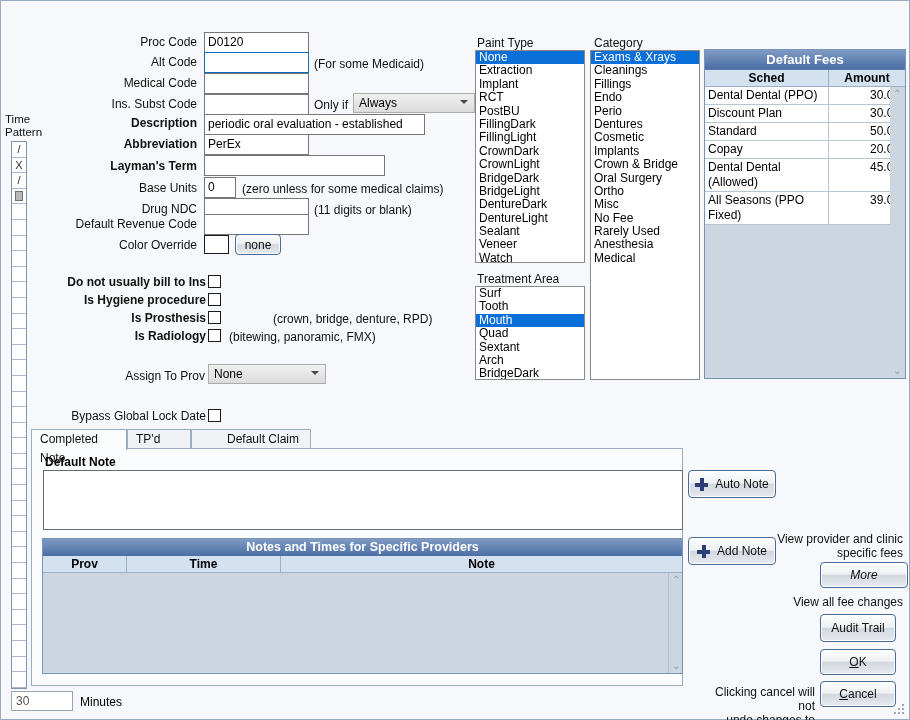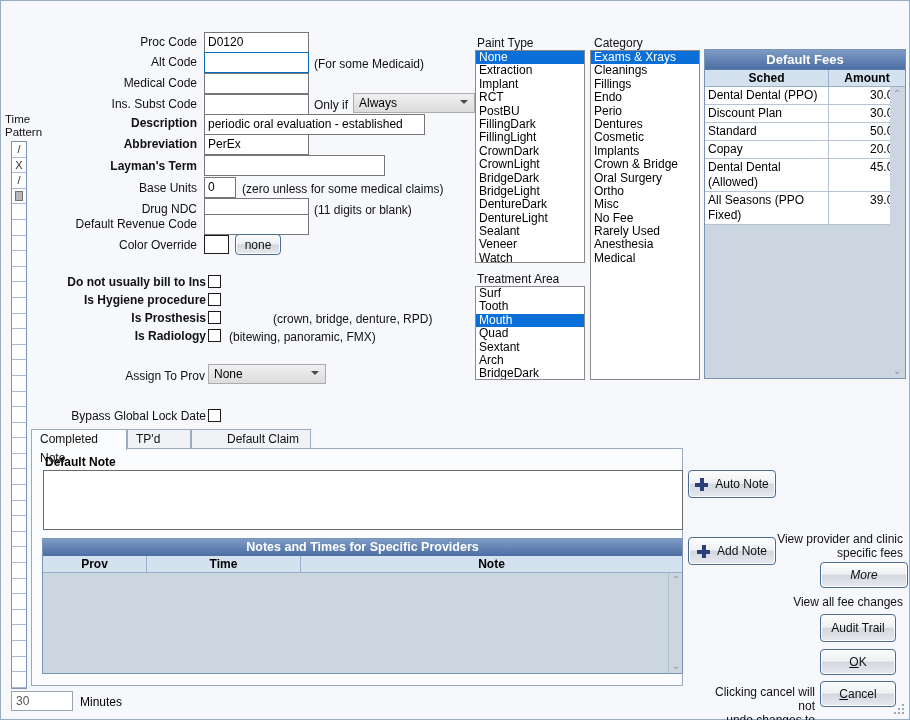--- a/index.html
+++ b/index.html
@@ -404,21 +404,21 @@
     <div class="tab" style="left:160px;width:120px;padding-left:35px;">Default Claim Note</div>
   </div>
   <div id="tabpane"></div>
 
   <div id="defnote-lbl">Default Note</div>
   <div id="defnote"></div>
 
   <div id="ngrid">
     <div class="ghdr">Notes and Times for Specific Providers</div>
     <div class="chdr">
-      <div class="c" style="width:104px;">Prov</div>
+      <div class="c" style="width:84px;">Prov</div>
       <div class="c" style="width:154px;">Time</div>
       <div class="c" style="flex:1;">Note</div>
     </div>
     <div class="body"></div>
     <div class="sb">
       <span class="ar" style="top:1px;">⌃</span>
       <span class="ar" style="bottom:2px;">⌄</span>
     </div>
   </div>
 

